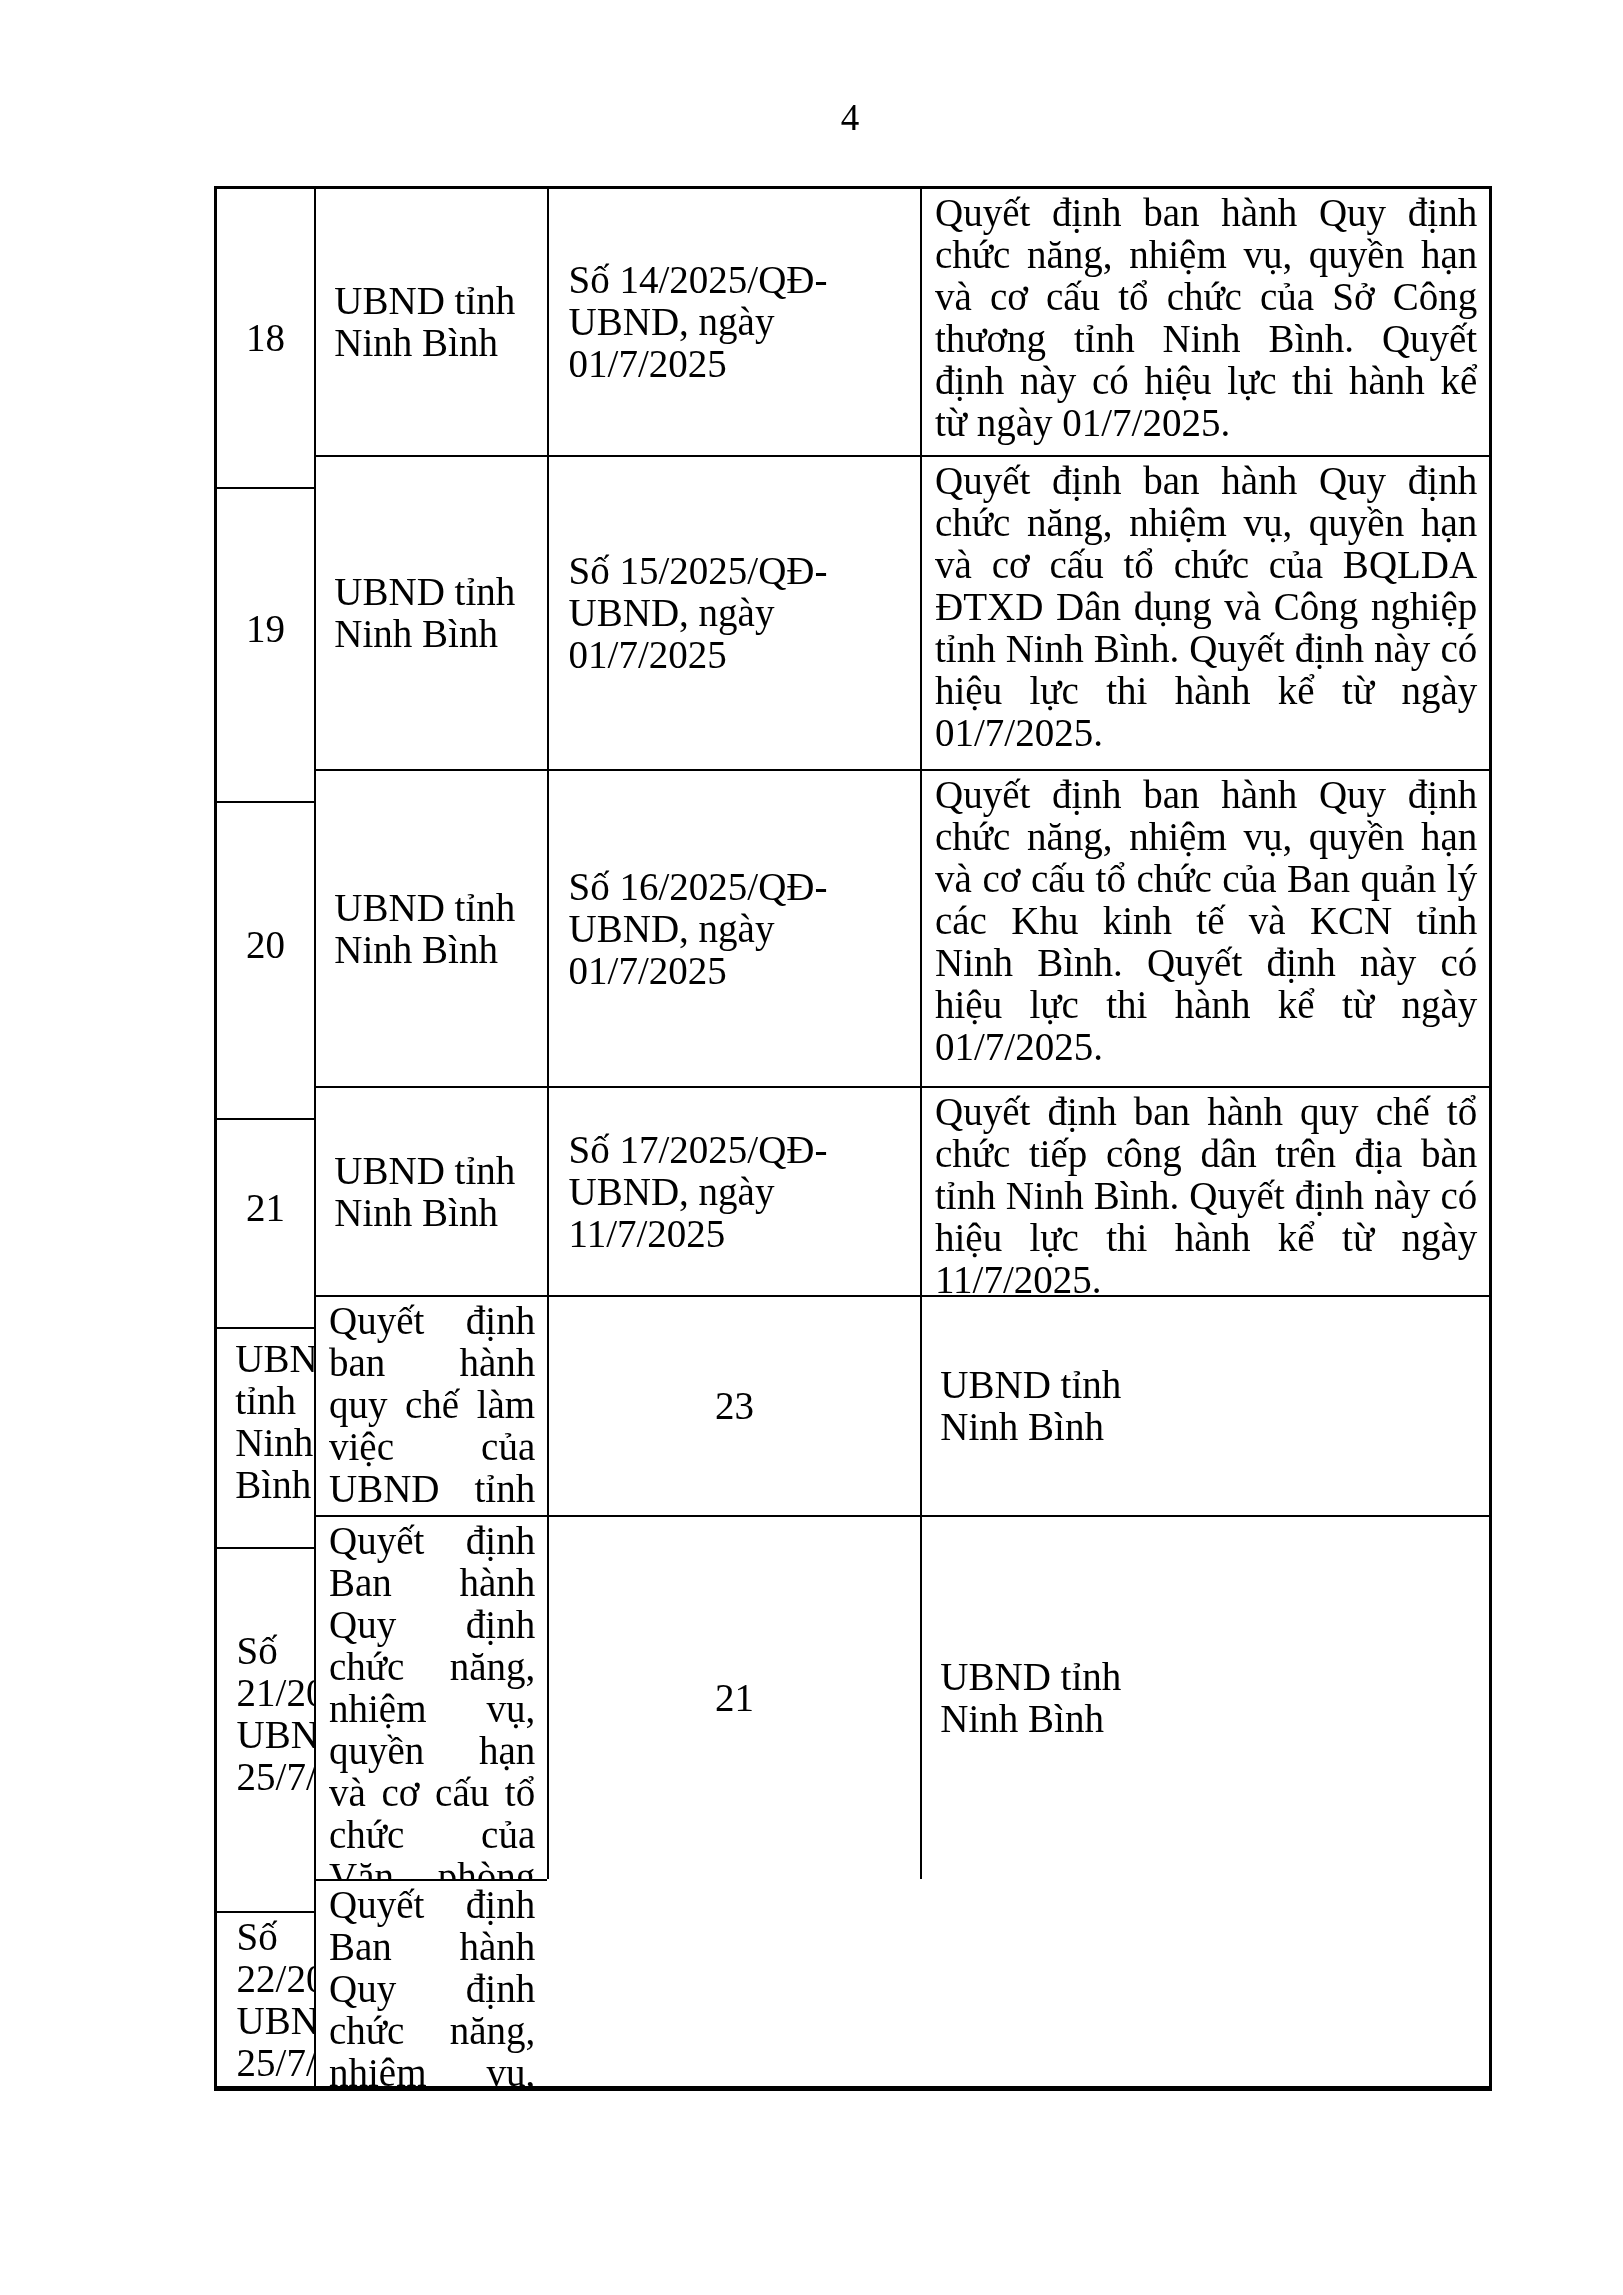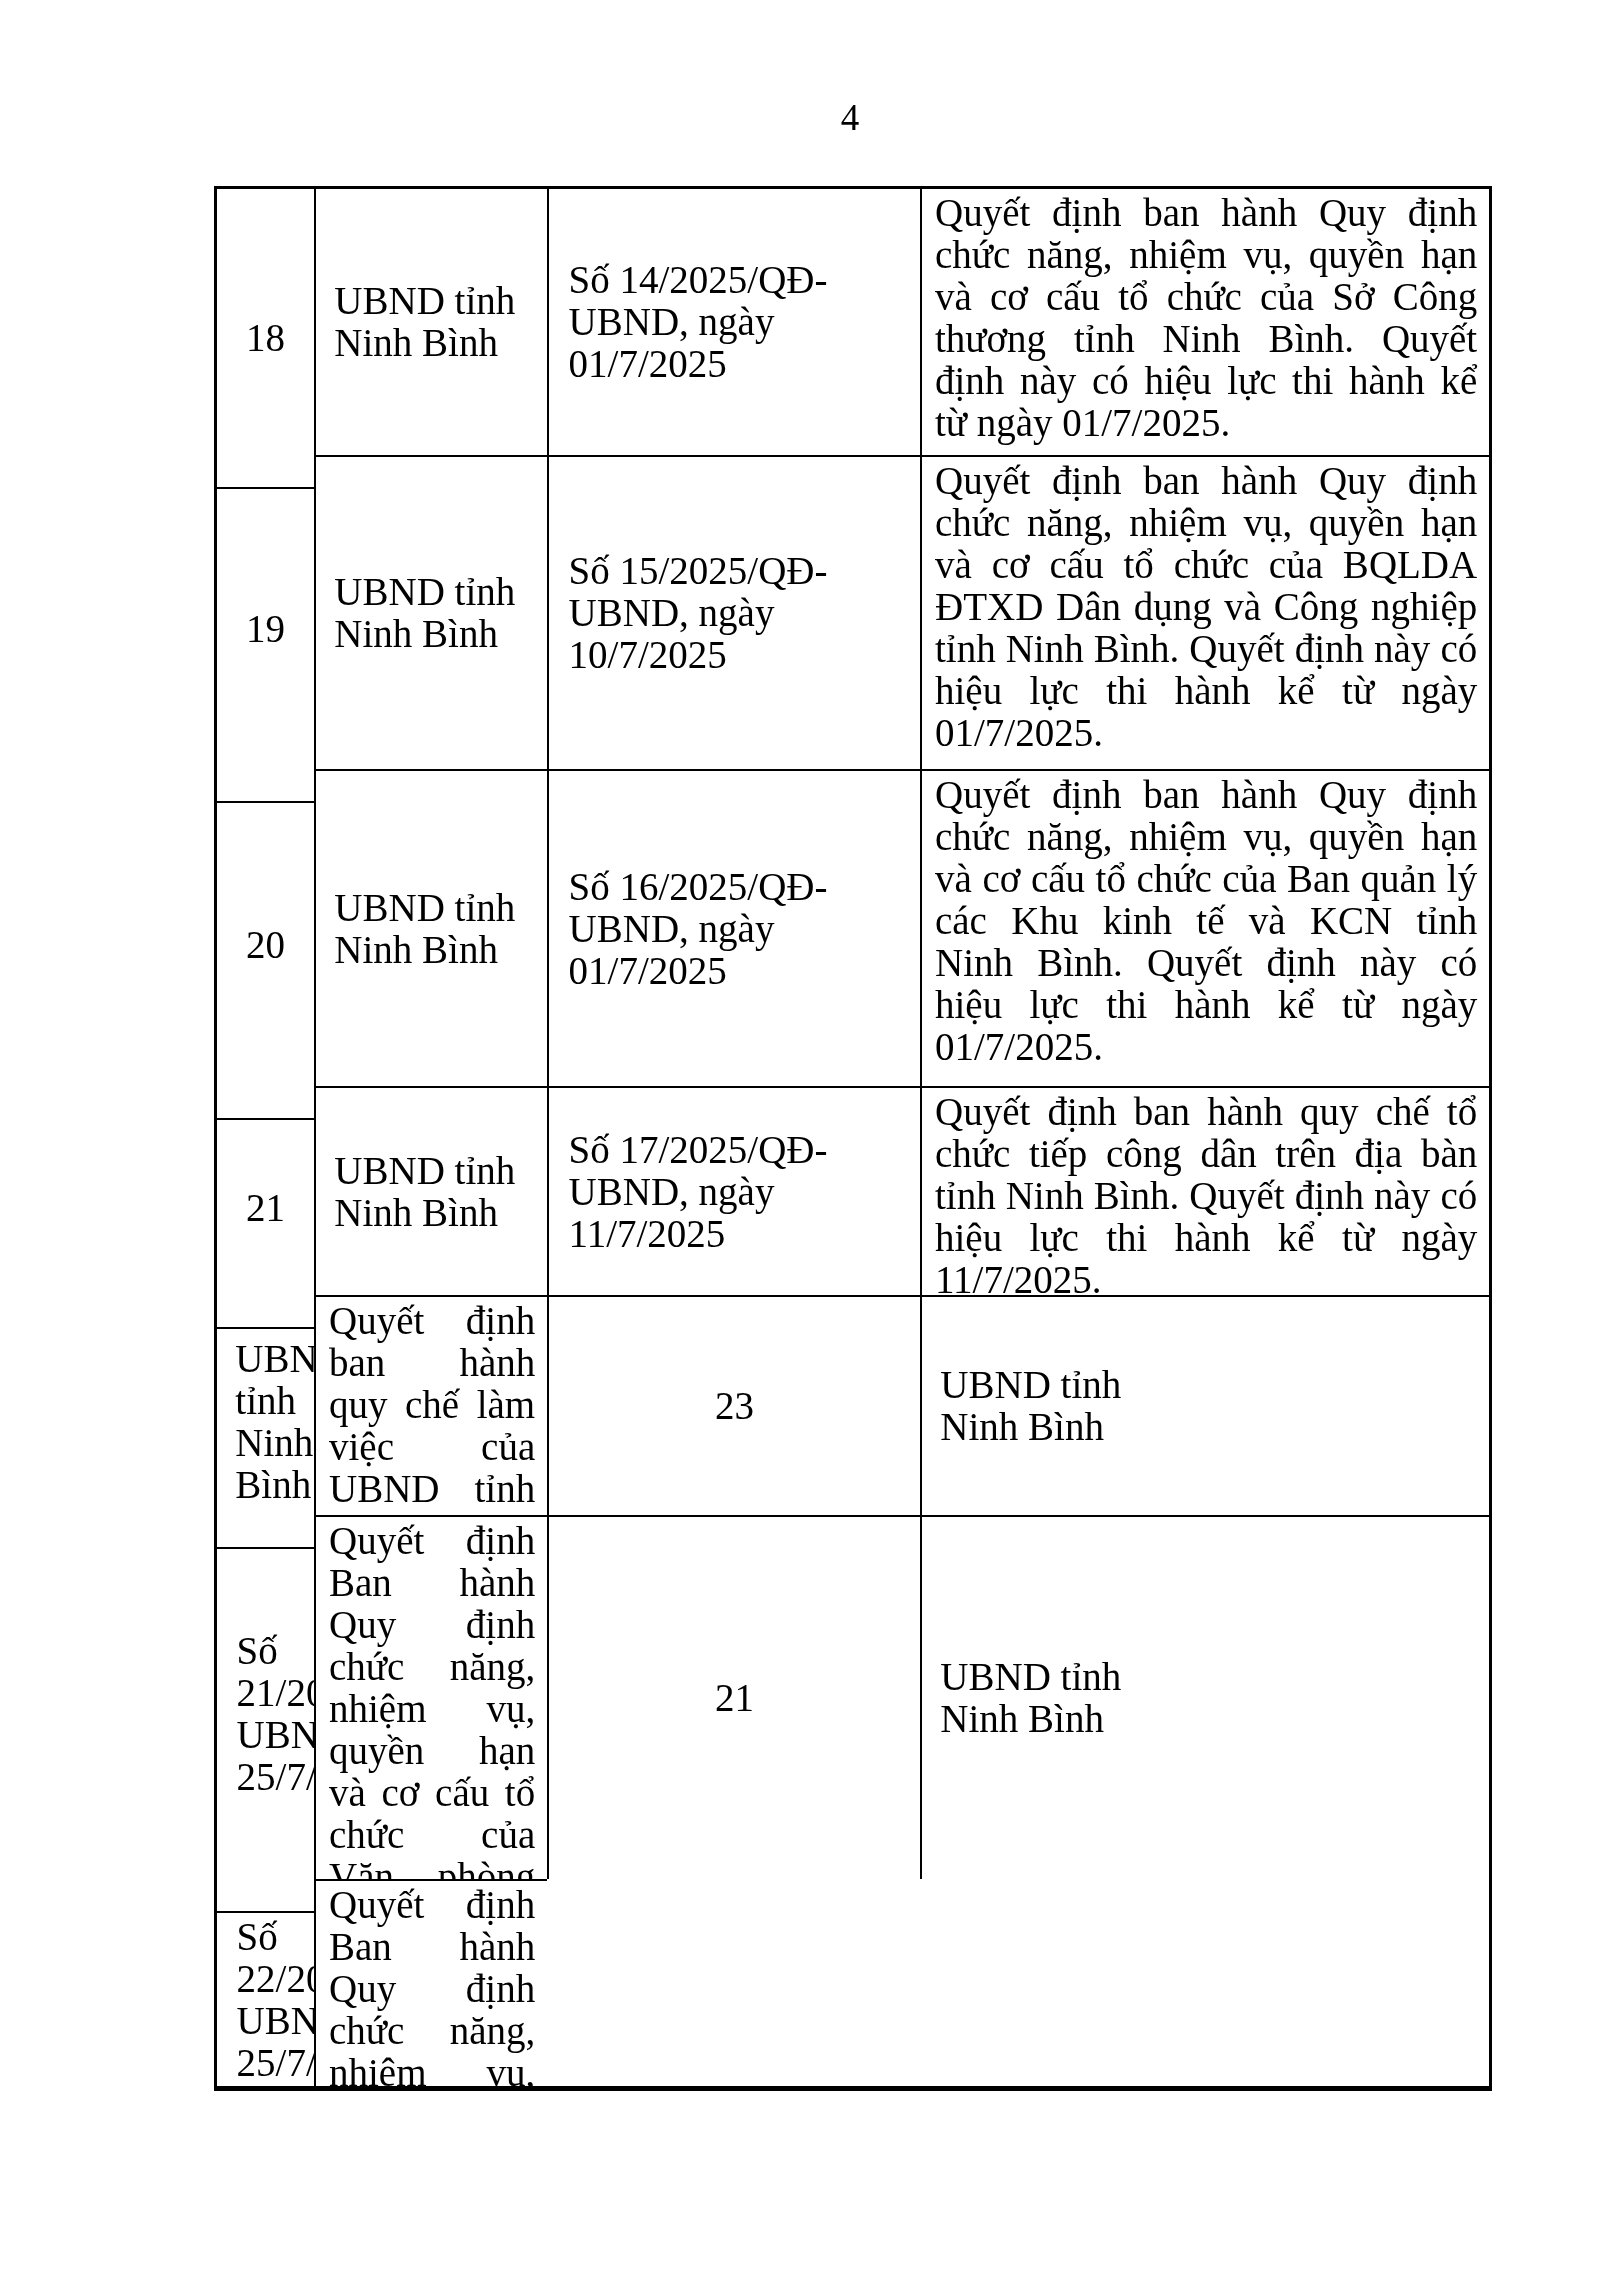--- a/index.html
+++ b/index.html
@@ -94,21 +94,21 @@
     <div class="cell cell-agency">UBND tỉnh
 Ninh Bình</div>
     <div class="cell cell-doc">Số 14/2025/QĐ-
 UBND, ngày 01/7/2025</div>
     <div class="cell cell-desc">Quyết định ban hành Quy định chức năng, nhiệm vụ, quyền hạn và cơ cấu tổ chức của Sở Công thương tỉnh Ninh Bình. Quyết định này có hiệu lực thi hành kể từ ngày 01/7/2025.</div>
 
     <div class="cell cell-no">19</div>
     <div class="cell cell-agency">UBND tỉnh
 Ninh Bình</div>
     <div class="cell cell-doc">Số 15/2025/QĐ-
-UBND, ngày 10/7/2025</div>
+UBND, ngày 01/7/2025</div>
     <div class="cell cell-desc">Quyết định ban hành Quy định chức năng, nhiệm vụ, quyền hạn và cơ cấu tổ chức của BQLDA ĐTXD Dân dụng và Công nghiệp tỉnh Ninh Bình. Quyết định này có hiệu lực thi hành kể từ ngày 01/7/2025.</div>
 
     <div class="cell cell-no">20</div>
     <div class="cell cell-agency">UBND tỉnh
 Ninh Bình</div>
     <div class="cell cell-doc">Số 16/2025/QĐ-
 UBND, ngày 01/7/2025</div>
     <div class="cell cell-desc">Quyết định ban hành Quy định chức năng, nhiệm vụ, quyền hạn và cơ cấu tổ chức của Ban quản lý các Khu kinh tế và KCN tỉnh Ninh Bình. Quyết định này có hiệu lực thi hành kể từ ngày 01/7/2025.</div>
 
     <div class="cell cell-no">21</div>

